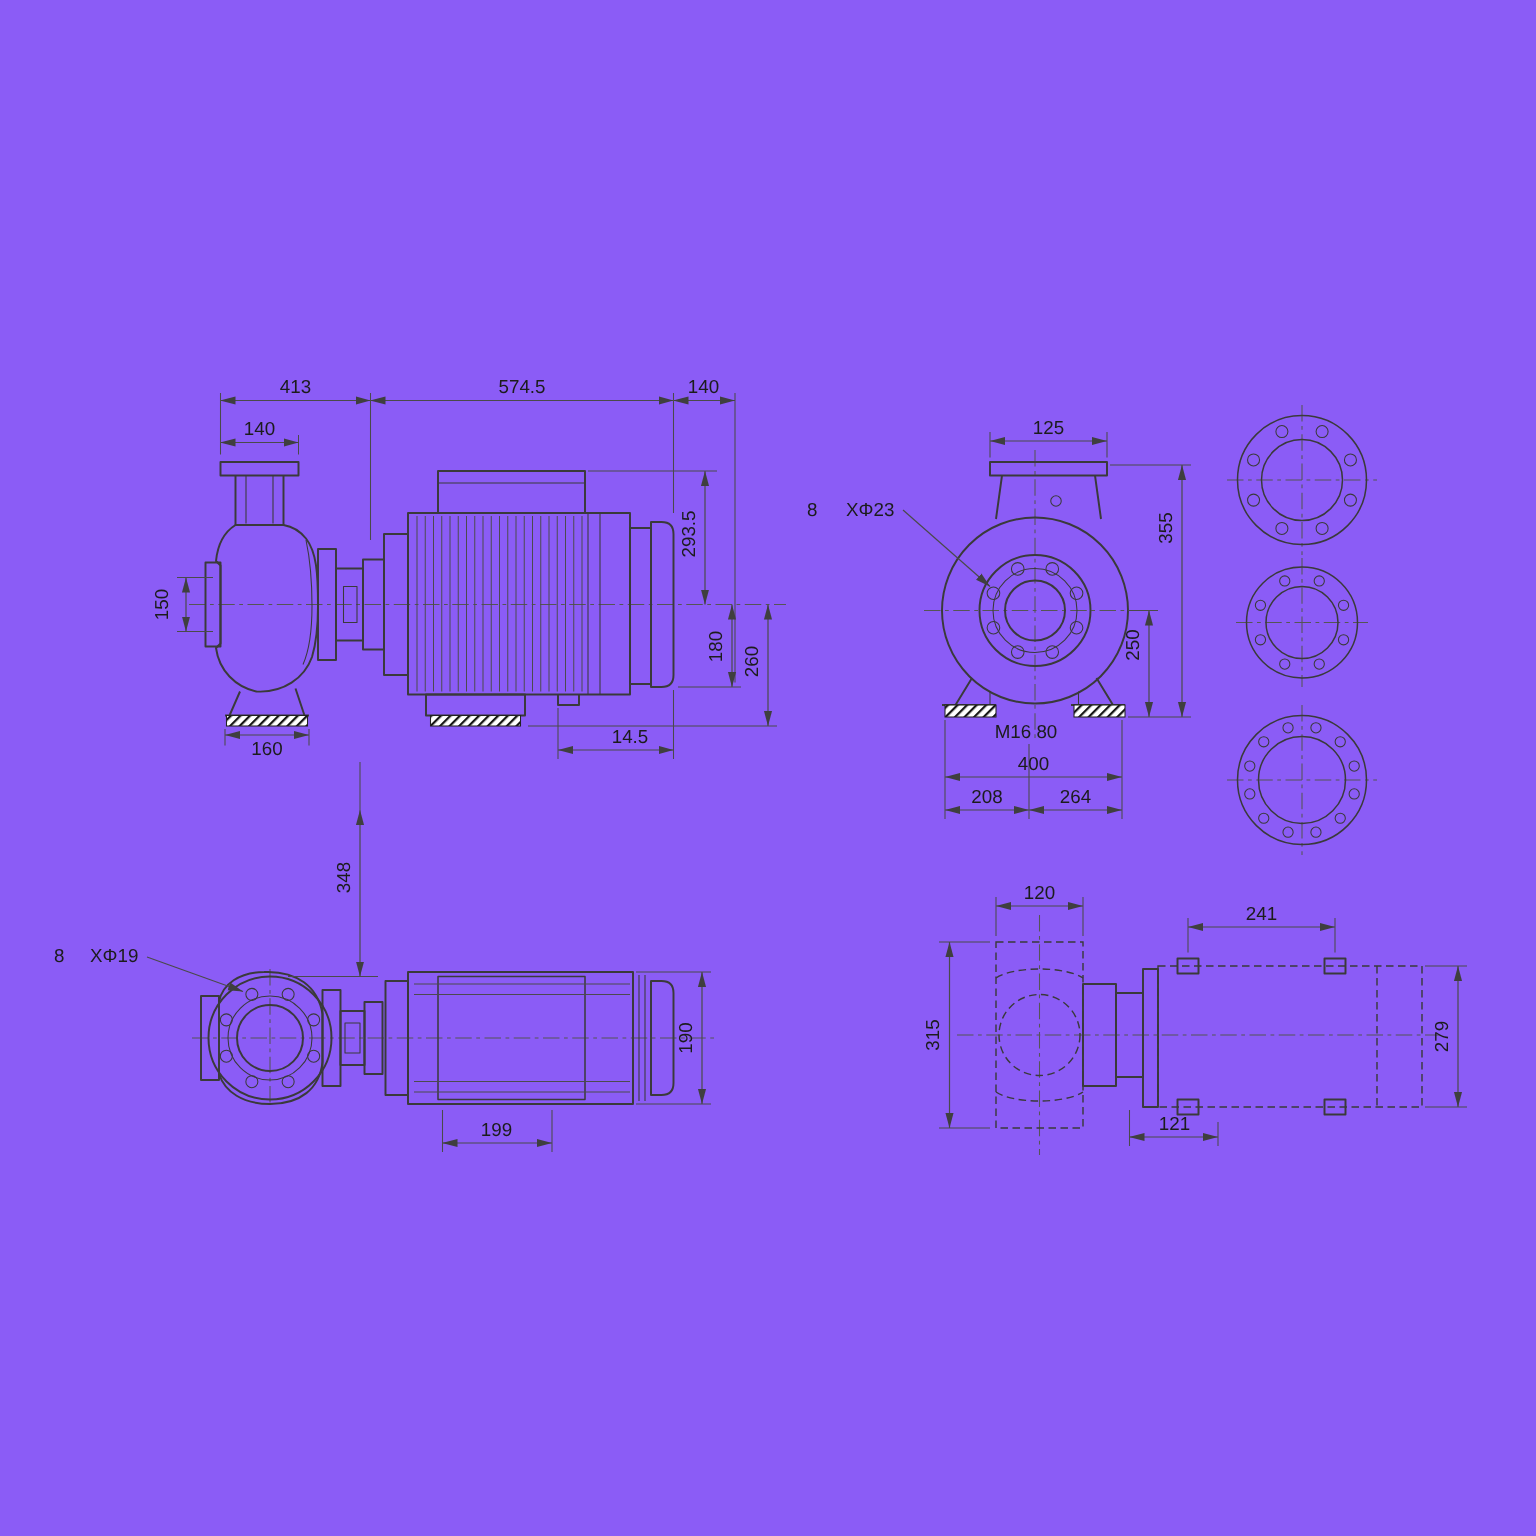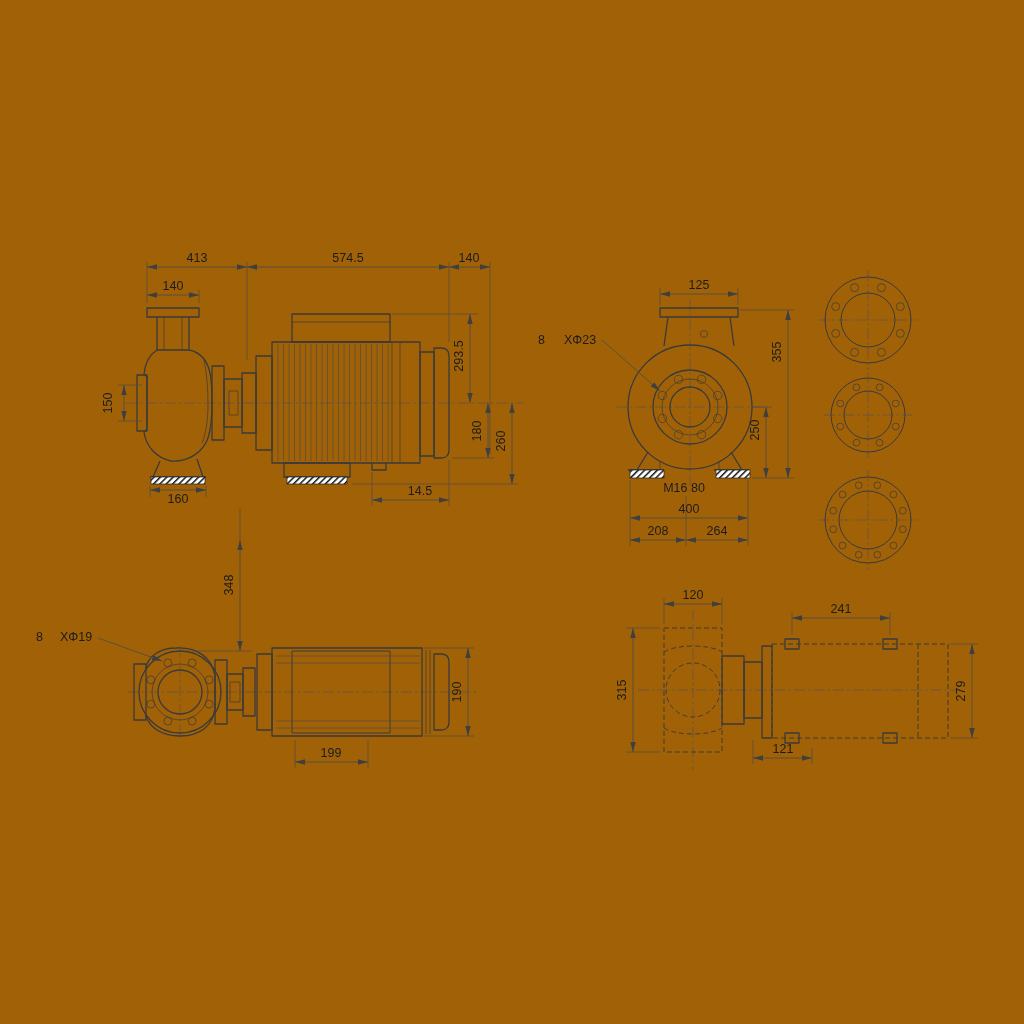--- a/index.html
+++ b/index.html
@@ -1,16 +1,16 @@
 <!DOCTYPE html>
 <html><head>
 <meta charset="utf-8">
 <style>
   html,body{margin:0;padding:0;background:#ffffff}
-  .stage{position:relative;width:1024px;height:1024px;background:#a16207;overflow:hidden}
+  .stage{position:relative;width:1024px;height:1024px;background:#8b5cf6;overflow:hidden}
   svg text{font-family:"Liberation Sans","DejaVu Sans",sans-serif;font-size:12.5px;fill:#1c1c1c}
   text.mid{text-anchor:middle}
   .obj{fill:none;stroke:#3a3a3a;stroke-width:1.3;stroke-linejoin:round}
   .med{stroke-width:1}
   .thin{stroke-width:0.7}
   .fin{stroke:#4a4a4a;stroke-width:0.65}
   .dim{fill:none;stroke:#4a4a4a;stroke-width:0.8}
   .ext{fill:none;stroke:#4a4a4a;stroke-width:0.7}
   .cl{fill:none;stroke:#555;stroke-width:0.7;stroke-dasharray:11 3 2.5 3}
   .dash{fill:none;stroke:#3a3a3a;stroke-width:0.95;stroke-dasharray:5 3}

